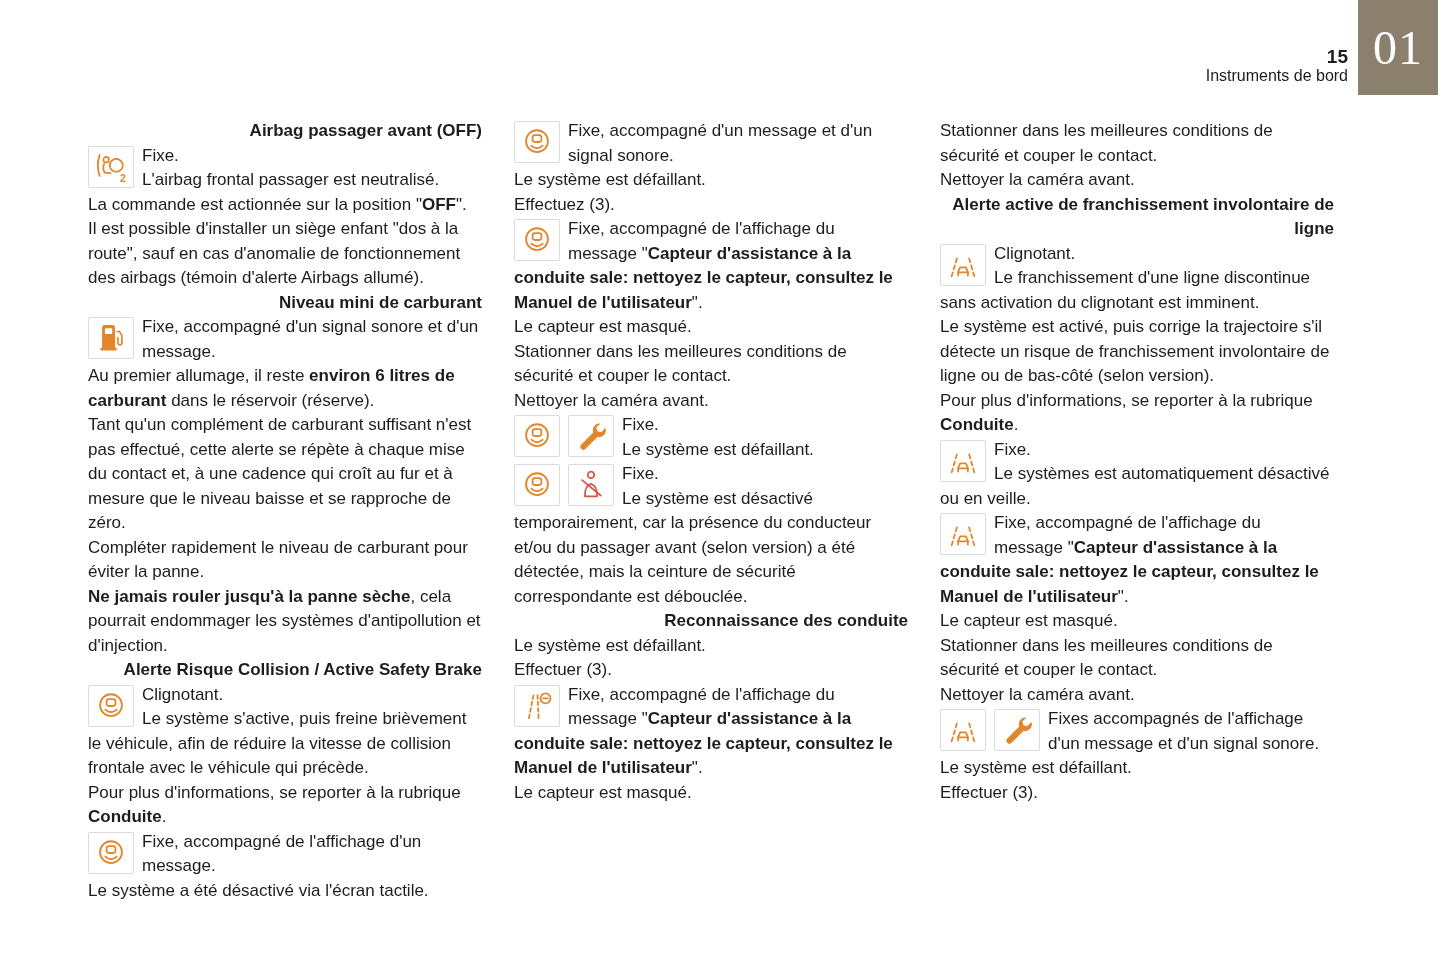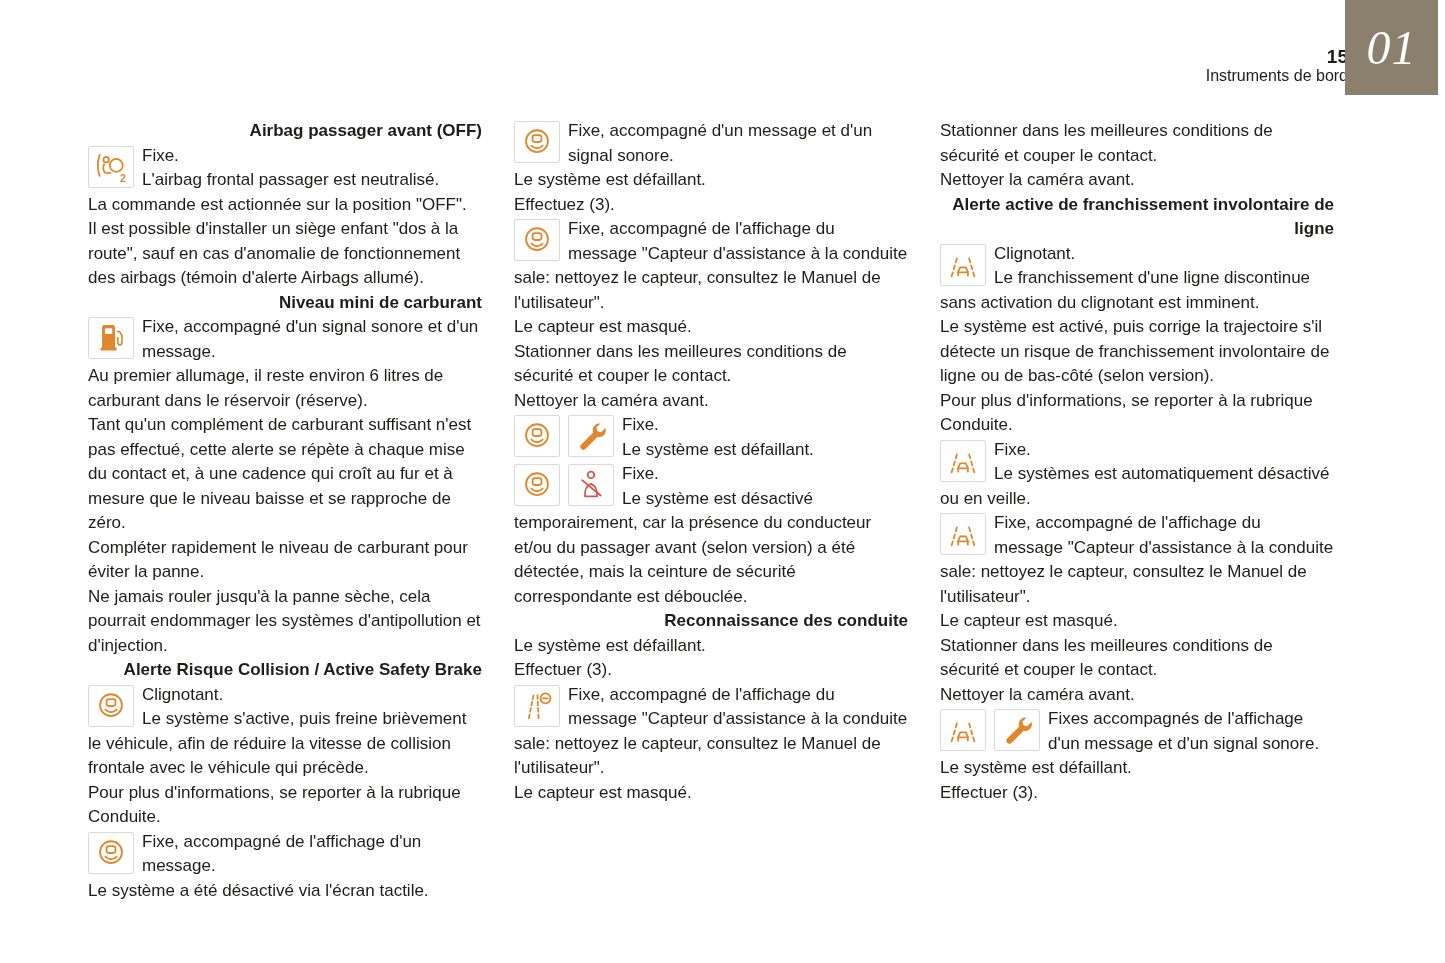--- a/index.html
+++ b/index.html
@@ -16,35 +16,35 @@
   .pagenum {
     position: absolute; top: 46px; right: 97px;
     font-size: 19px; font-weight: 700; text-align: right;
   }
   .section-title {
     position: absolute; top: 67px; right: 97px;
     font-size: 16px; text-align: right;
   }
   .chapter-tab {
     position: absolute; top: 0; right: 7px;
-    width: 93px; height: 95px;
+    width: 80px; height: 95px;
     display: flex; align-items: center; justify-content: center;
     color: #ffffff;
     font-family: "Liberation Serif", "DejaVu Serif", serif;
-    font-size: 48px; letter-spacing: 1px; font-style: italic;
+    font-size: 48px; letter-spacing: 1px;
   }
 
   
   .columns {
     position: absolute; left: 88px; top: 119px;
     display: flex; gap: 32px;
   }
   .col { width: 394px; font-size: 17px; line-height: 24.5px; }
   .heading { font-weight: 700; text-align: right; }
-  .b { font-weight: 400; }
+  .b { font-weight: 700; }
   .para { }
 
   .iconbox {
     float: left;
     width: 46px; height: 42px;
     border: 1px solid #DBDBD9;
     border-radius: 2px;
     margin: 2px 8px 4px 0;
     display: flex; align-items: center; justify-content: center;
     background: #fff;

